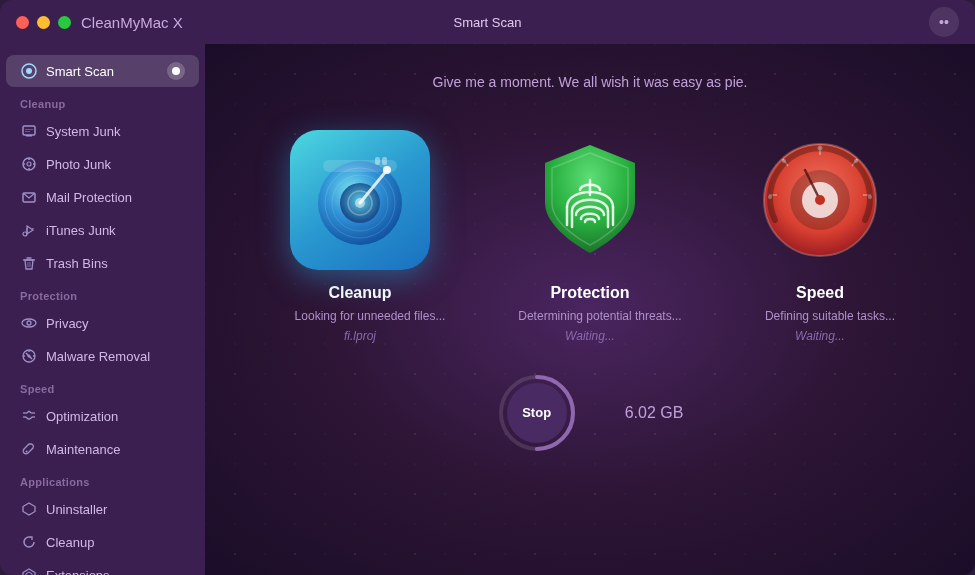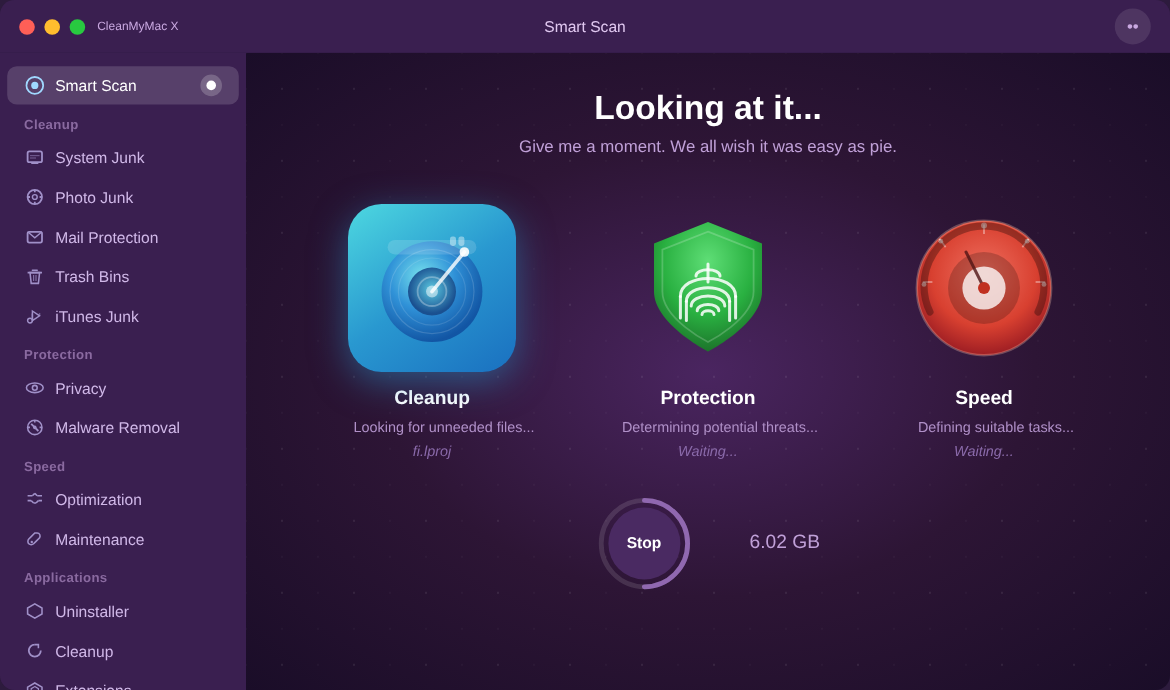--- a/index.html
+++ b/index.html
@@ -40,21 +40,21 @@
       width: 13px;
       height: 13px;
       border-radius: 50%;
       cursor: pointer;
     }
     .traffic-light.close { background: #ff5f57; }
     .traffic-light.minimize { background: #ffbd2e; }
     .traffic-light.maximize { background: #28c940; }
     .app-title-bar-name {
       color: #c9a8e0;
-      font-size: 10px;
+      font-size: 15px;
       margin-left: 10px;
     }
     .title-bar-center {
       position: absolute;
       left: 50%;
       transform: translateX(-50%);
       color: #e0c8f0;
       font-size: 13px;
       font-weight: 500;
     }
@@ -373,39 +373,39 @@
             <svg width="16" height="16" viewBox="0 0 16 16" fill="none">
               <rect x="2" y="4" width="12" height="9" rx="1.5" stroke="#a090c8" stroke-width="1.5" fill="none"></rect>
               <polyline points="2,4 8,9 14,4" stroke="#a090c8" stroke-width="1.2" fill="none"></polyline>
             </svg>
           </div>
           <span class="item-label">Mail Protection</span>
         </div>
         <div class="sidebar-item">
           <div class="item-icon">
             <svg width="16" height="16" viewBox="0 0 16 16" fill="none">
+              <path d="M6 4 L12 8 L6 12 Z" stroke="#a090c8" stroke-width="1.2" fill="none"></path>
+              <circle cx="4" cy="12" r="2" stroke="#a090c8" stroke-width="1.2" fill="none"></circle>
+              <line x1="6" y1="12" x2="6" y2="6" stroke="#a090c8" stroke-width="1.2"></line>
+              <line x1="12" y1="7" x2="12" y2="6" stroke="#a090c8" stroke-width="1.2"></line>
+            </svg>
+          </div>
+          <span class="item-label">iTunes Junk</span>
+        </div>
+        <div class="sidebar-item">
+          <div class="item-icon">
+            <svg width="16" height="16" viewBox="0 0 16 16" fill="none">
               <path d="M4 5 L12 5 L11 14 L5 14 Z" stroke="#a090c8" stroke-width="1.3" fill="none"></path>
               <line x1="2" y1="5" x2="14" y2="5" stroke="#a090c8" stroke-width="1.3"></line>
               <path d="M6 3 L10 3" stroke="#a090c8" stroke-width="1.3" stroke-linecap="round"></path>
               <line x1="7" y1="7" x2="7" y2="12" stroke="#a090c8" stroke-width="1" opacity="0.7"></line>
               <line x1="9" y1="7" x2="9" y2="12" stroke="#a090c8" stroke-width="1" opacity="0.7"></line>
             </svg>
           </div>
           <span class="item-label">Trash Bins</span>
-        </div>
-        <div class="sidebar-item">
-          <div class="item-icon">
-            <svg width="16" height="16" viewBox="0 0 16 16" fill="none">
-              <path d="M6 4 L12 8 L6 12 Z" stroke="#a090c8" stroke-width="1.2" fill="none"></path>
-              <circle cx="4" cy="12" r="2" stroke="#a090c8" stroke-width="1.2" fill="none"></circle>
-              <line x1="6" y1="12" x2="6" y2="6" stroke="#a090c8" stroke-width="1.2"></line>
-              <line x1="12" y1="7" x2="12" y2="6" stroke="#a090c8" stroke-width="1.2"></line>
-            </svg>
-          </div>
-          <span class="item-label">iTunes Junk</span>
         </div>
 
         <div class="sidebar-section-label">Protection</div>
         <div class="sidebar-item">
           <div class="item-icon">
             <svg width="16" height="16" viewBox="0 0 16 16" fill="none">
               <ellipse cx="8" cy="8" rx="7" ry="4" stroke="#a090c8" stroke-width="1.3" fill="none"></ellipse>
               <circle cx="8" cy="8" r="2" stroke="#a090c8" stroke-width="1.3" fill="none"></circle>
             </svg>
           </div>
@@ -477,21 +477,20 @@
               <path d="M8 5 L11 6.75 L11 10.25 L8 12 L5 10.25 L5 6.75 Z" stroke="#a090c8" stroke-width="1" fill="none"></path>
             </svg>
           </div>
           <span class="item-label">Extensions</span>
         </div>
 
       </div>
     </div>
 
     <div class="content-area">
-      <h1 class="main-title">Looking at it...</h1>
       <p class="main-subtitle">Give me a moment. We all wish it was easy as pie.</p>
 
       <div class="cards-row">
 
         <div class="scan-card">
           <div class="card-icon-wrap cleanup-icon">
 
             <svg width="110" height="110" viewBox="0 0 110 110">
               <defs>
                 <radialGradient id="diskGrad" cx="40%" cy="35%" r="65%">

